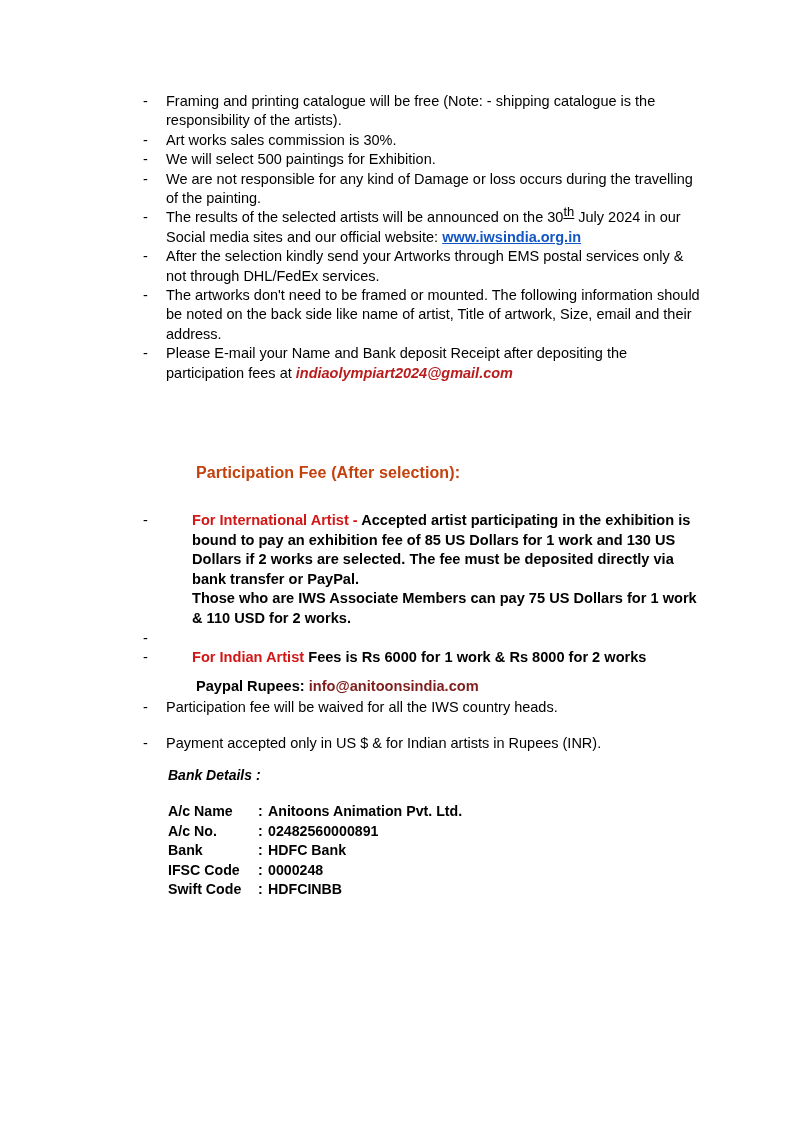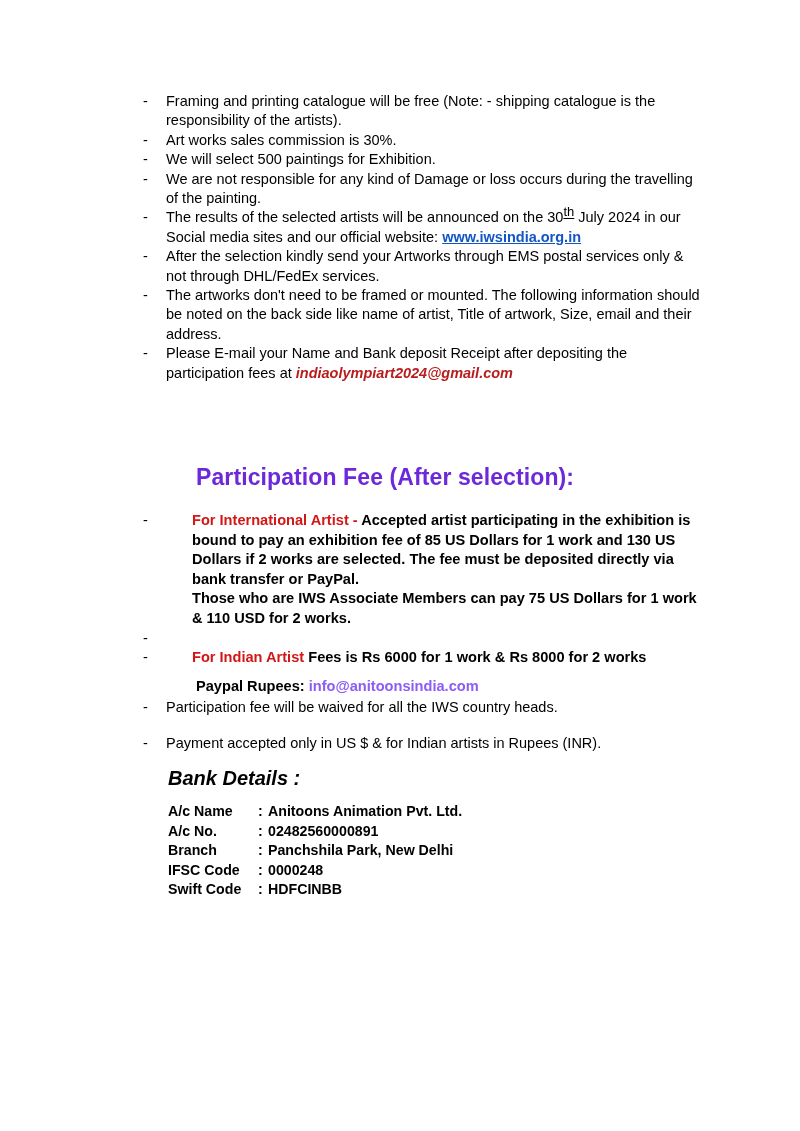--- a/index.html
+++ b/index.html
@@ -76,23 +76,23 @@
     vertical-align: super;
     line-height: 0;
     text-decoration: underline;
   }
 
   
   #fee-heading {
     position: absolute;
     left: 196px;
     top: 464px;
-    font-size: 23px;
-    font-weight: bold;
-    color: #6d28d9;
+    font-size: 16px;
+    font-weight: bold;
+    color: #c2410c;
     letter-spacing: 0.1px;
   }
 
   
   #fee-list {
     left: 142px;
     top: 511px;
     width: 565px;
   }
   .fee-bold {
@@ -110,39 +110,39 @@
 
   
   #paypal-line {
     position: absolute;
     left: 196px;
     top: 678px;
     font-size: 14.6px;
     font-weight: bold;
     color: #000;
   }
-  .red-plain { color: #8b5cf6; font-weight: bold; }
+  .red-plain { color: #7f1d1d; font-weight: bold; }
 
   #waive-list {
     left: 142px;
     top: 698px;
     width: 565px;
   }
   #payment-list {
     left: 142px;
     top: 734px;
     width: 565px;
   }
 
   
   #bank-heading {
     position: absolute;
     left: 168px;
     top: 767px;
-    font-size: 20px;
+    font-size: 14px;
     font-weight: bold;
     font-style: italic;
     color: #000;
   }
   #bank-table {
     position: absolute;
     left: 168px;
     top: 802px;
     border-collapse: collapse;
     font-weight: bold;
@@ -252,23 +252,23 @@
         <td class="label">A/c Name</td>
         <td class="sep">:</td>
         <td class="value">Anitoons Animation Pvt. Ltd.</td>
       </tr>
       <tr>
         <td class="label">A/c No.</td>
         <td class="sep">:</td>
         <td class="value">02482560000891</td>
       </tr>
       <tr>
-        <td class="label">Branch</td>
-        <td class="sep">:</td>
-        <td class="value">Panchshila Park, New Delhi</td>
+        <td class="label">Bank</td>
+        <td class="sep">:</td>
+        <td class="value">HDFC Bank</td>
       </tr>
       <tr>
         <td class="label">IFSC Code</td>
         <td class="sep">:</td>
         <td class="value">0000248</td>
       </tr>
       <tr>
         <td class="label">Swift Code</td>
         <td class="sep">:</td>
         <td class="value">HDFCINBB</td>

